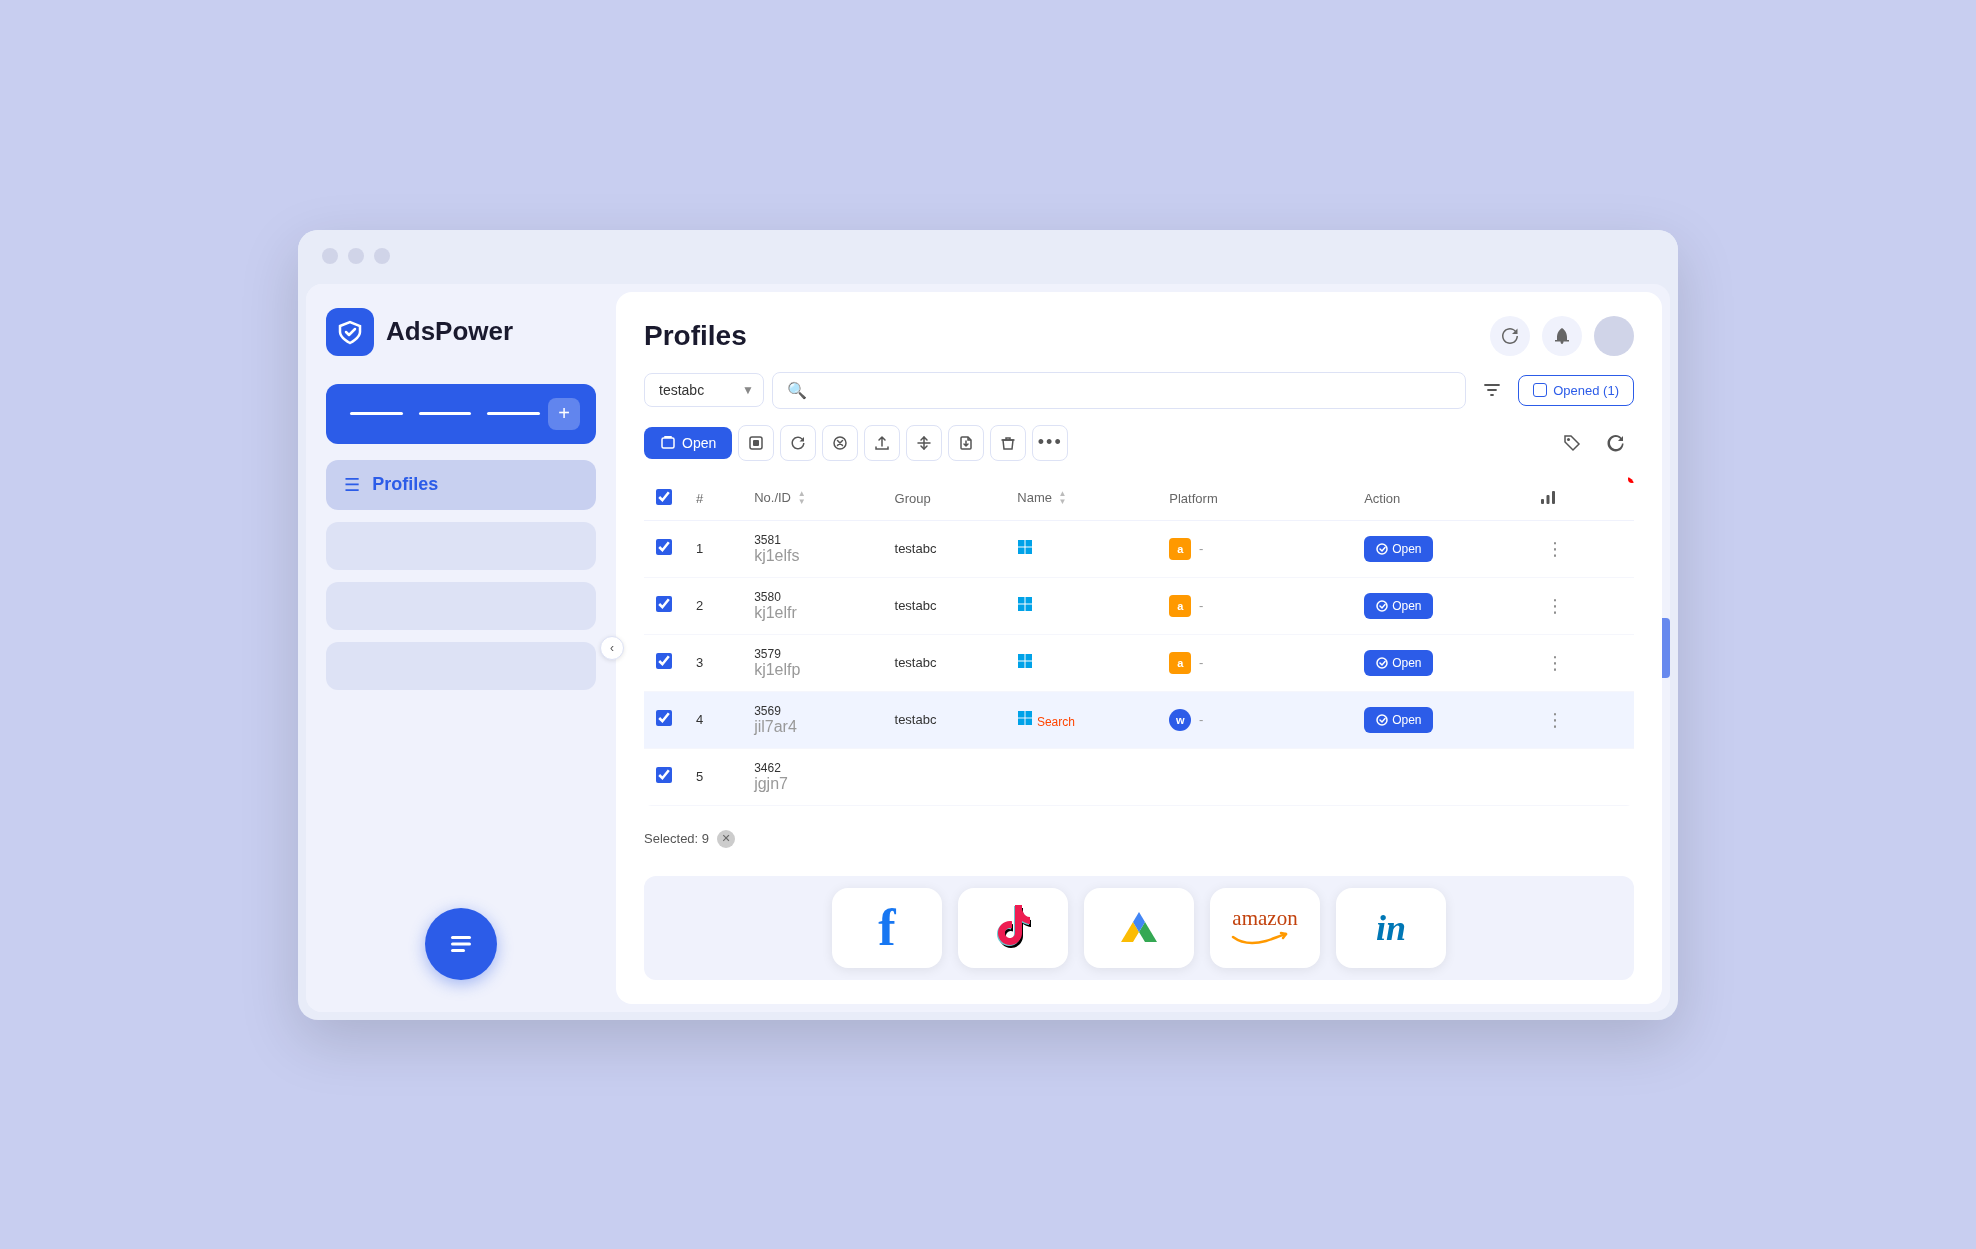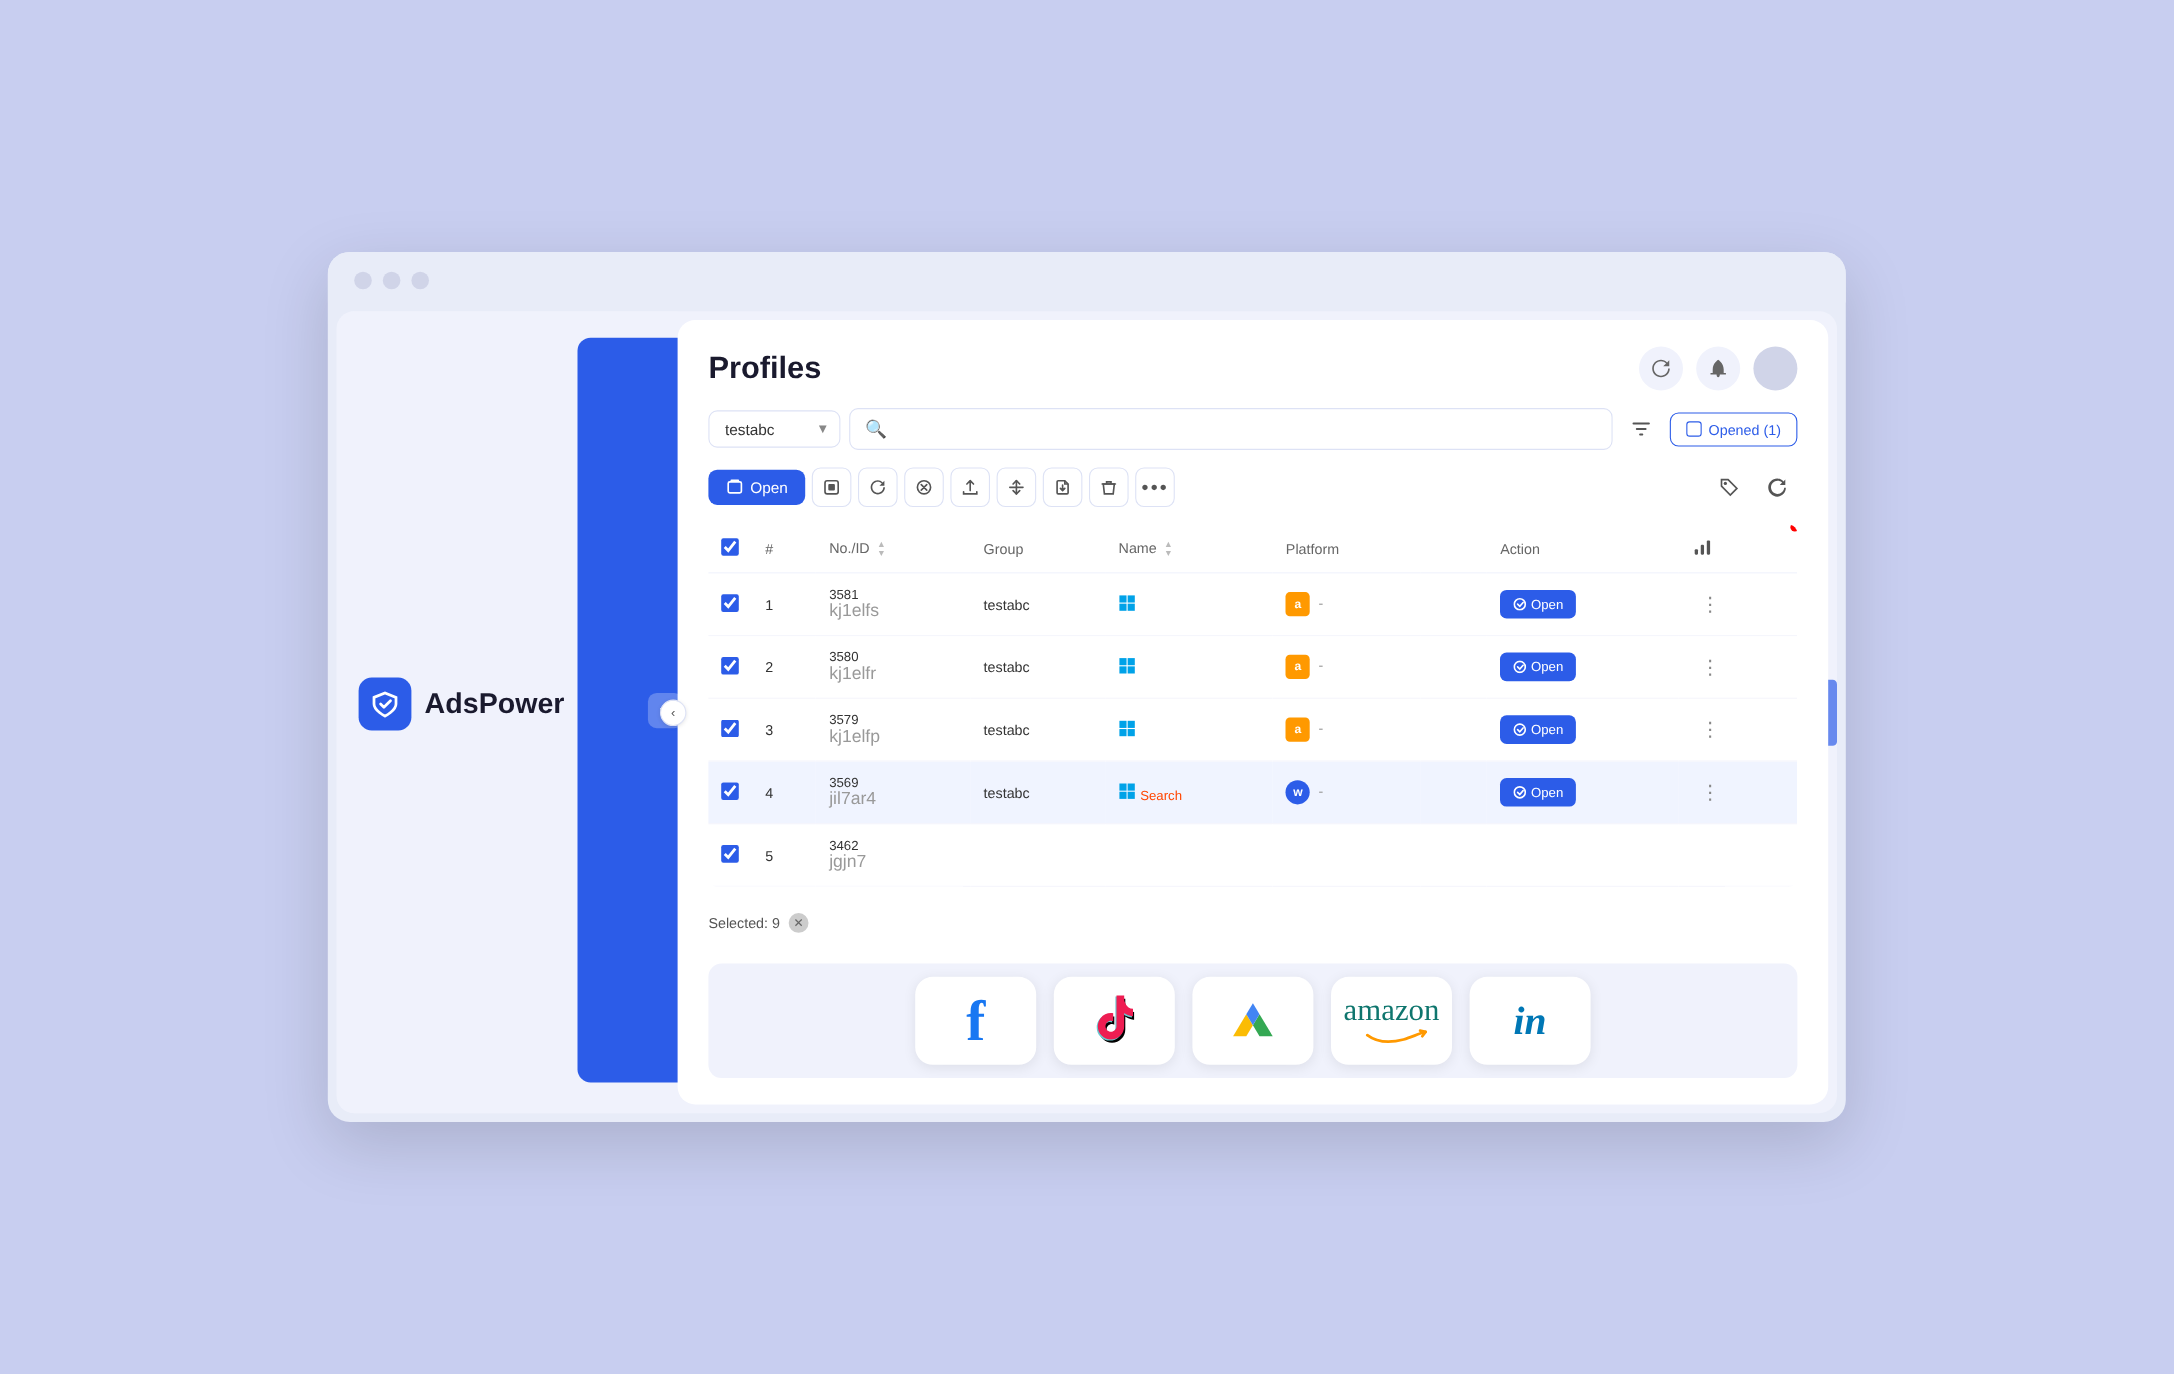--- a/index.html
+++ b/index.html
@@ -42,21 +42,21 @@
       overflow: hidden;
       min-height: 700px;
     }
 
     
     .sidebar {
       width: 310px;
       background: #f0f2fc;
       padding: 24px 20px;
       display: flex;
-      flex-direction: row;
+      flex-direction: column;
       gap: 12px;
       flex-shrink: 0;
     }
 
     .sidebar-logo {
       display: flex;
       align-items: center;
       gap: 12px;
       margin-bottom: 16px;
     }
@@ -521,22 +521,22 @@
     .fb-f {
       font-size: 52px;
       font-weight: 900;
       color: #1877f2;
       font-family: Georgia, serif;
     }
 
     
     .amazon-text {
       font-family: Georgia, serif;
-      font-size: 28px;
-      color: #0f766e;
+      font-size: 21px;
+      color: #c2410c;
       font-weight: 400;
     }
 
     
     .linkedin-in {
       font-size: 36px;
       font-weight: 900;
       color: #0077b5;
       font-style: italic;
       font-family: Georgia, serif;

